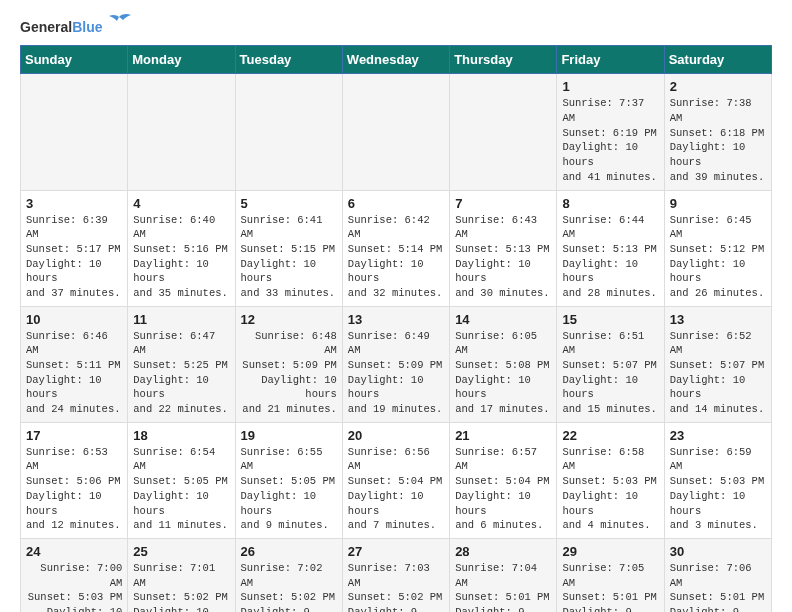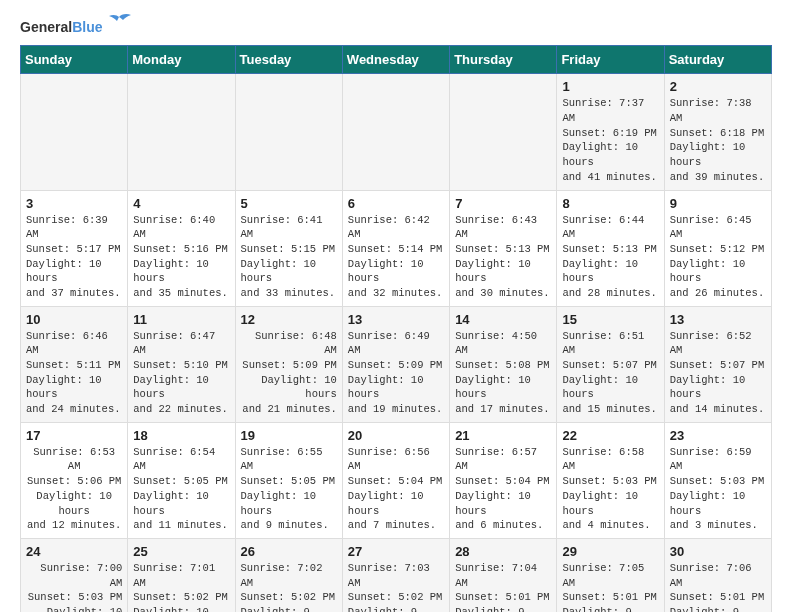--- a/index.html
+++ b/index.html
@@ -201,41 +201,41 @@
         <td>
           <span class="day-number">10</span>
           <div class="day-info" style="white-space: pre-line;">Sunrise: 6:46 AM
 Sunset: 5:11 PM
 Daylight: 10 hours
 and 24 minutes.</div>
         </td>
         <td>
           <span class="day-number">11</span>
           <div class="day-info" style="white-space: pre-line;">Sunrise: 6:47 AM
-Sunset: 5:10 PM
+Sunset: 5:25 PM
 Daylight: 10 hours
 and 22 minutes.</div>
         </td>
         <td>
           <span class="day-number">12</span>
           <div class="day-info" style="white-space: pre-line; text-align: right;">Sunrise: 6:48 AM
 Sunset: 5:09 PM
 Daylight: 10 hours
 and 21 minutes.</div>
         </td>
         <td>
           <span class="day-number">13</span>
           <div class="day-info" style="white-space: pre-line;">Sunrise: 6:49 AM
 Sunset: 5:09 PM
 Daylight: 10 hours
 and 19 minutes.</div>
         </td>
         <td>
           <span class="day-number">14</span>
-          <div class="day-info" style="white-space: pre-line;">Sunrise: 4:50 AM
+          <div class="day-info" style="white-space: pre-line;">Sunrise: 6:05 AM
 Sunset: 5:08 PM
 Daylight: 10 hours
 and 17 minutes.</div>
         </td>
         <td>
           <span class="day-number">15</span>
           <div class="day-info" style="white-space: pre-line;">Sunrise: 6:51 AM
 Sunset: 5:07 PM
 Daylight: 10 hours
 and 15 minutes.</div>
@@ -244,21 +244,21 @@
           <span class="day-number">13</span>
           <div class="day-info" style="white-space: pre-line;">Sunrise: 6:52 AM
 Sunset: 5:07 PM
 Daylight: 10 hours
 and 14 minutes.</div>
         </td>
       </tr>
       <tr>
         <td>
           <span class="day-number">17</span>
-          <div class="day-info" style="white-space: pre-line; text-align: center;">Sunrise: 6:53 AM
+          <div class="day-info" style="white-space: pre-line;">Sunrise: 6:53 AM
 Sunset: 5:06 PM
 Daylight: 10 hours
 and 12 minutes.</div>
         </td>
         <td>
           <span class="day-number">18</span>
           <div class="day-info" style="white-space: pre-line;">Sunrise: 6:54 AM
 Sunset: 5:05 PM
 Daylight: 10 hours
 and 11 minutes.</div>

